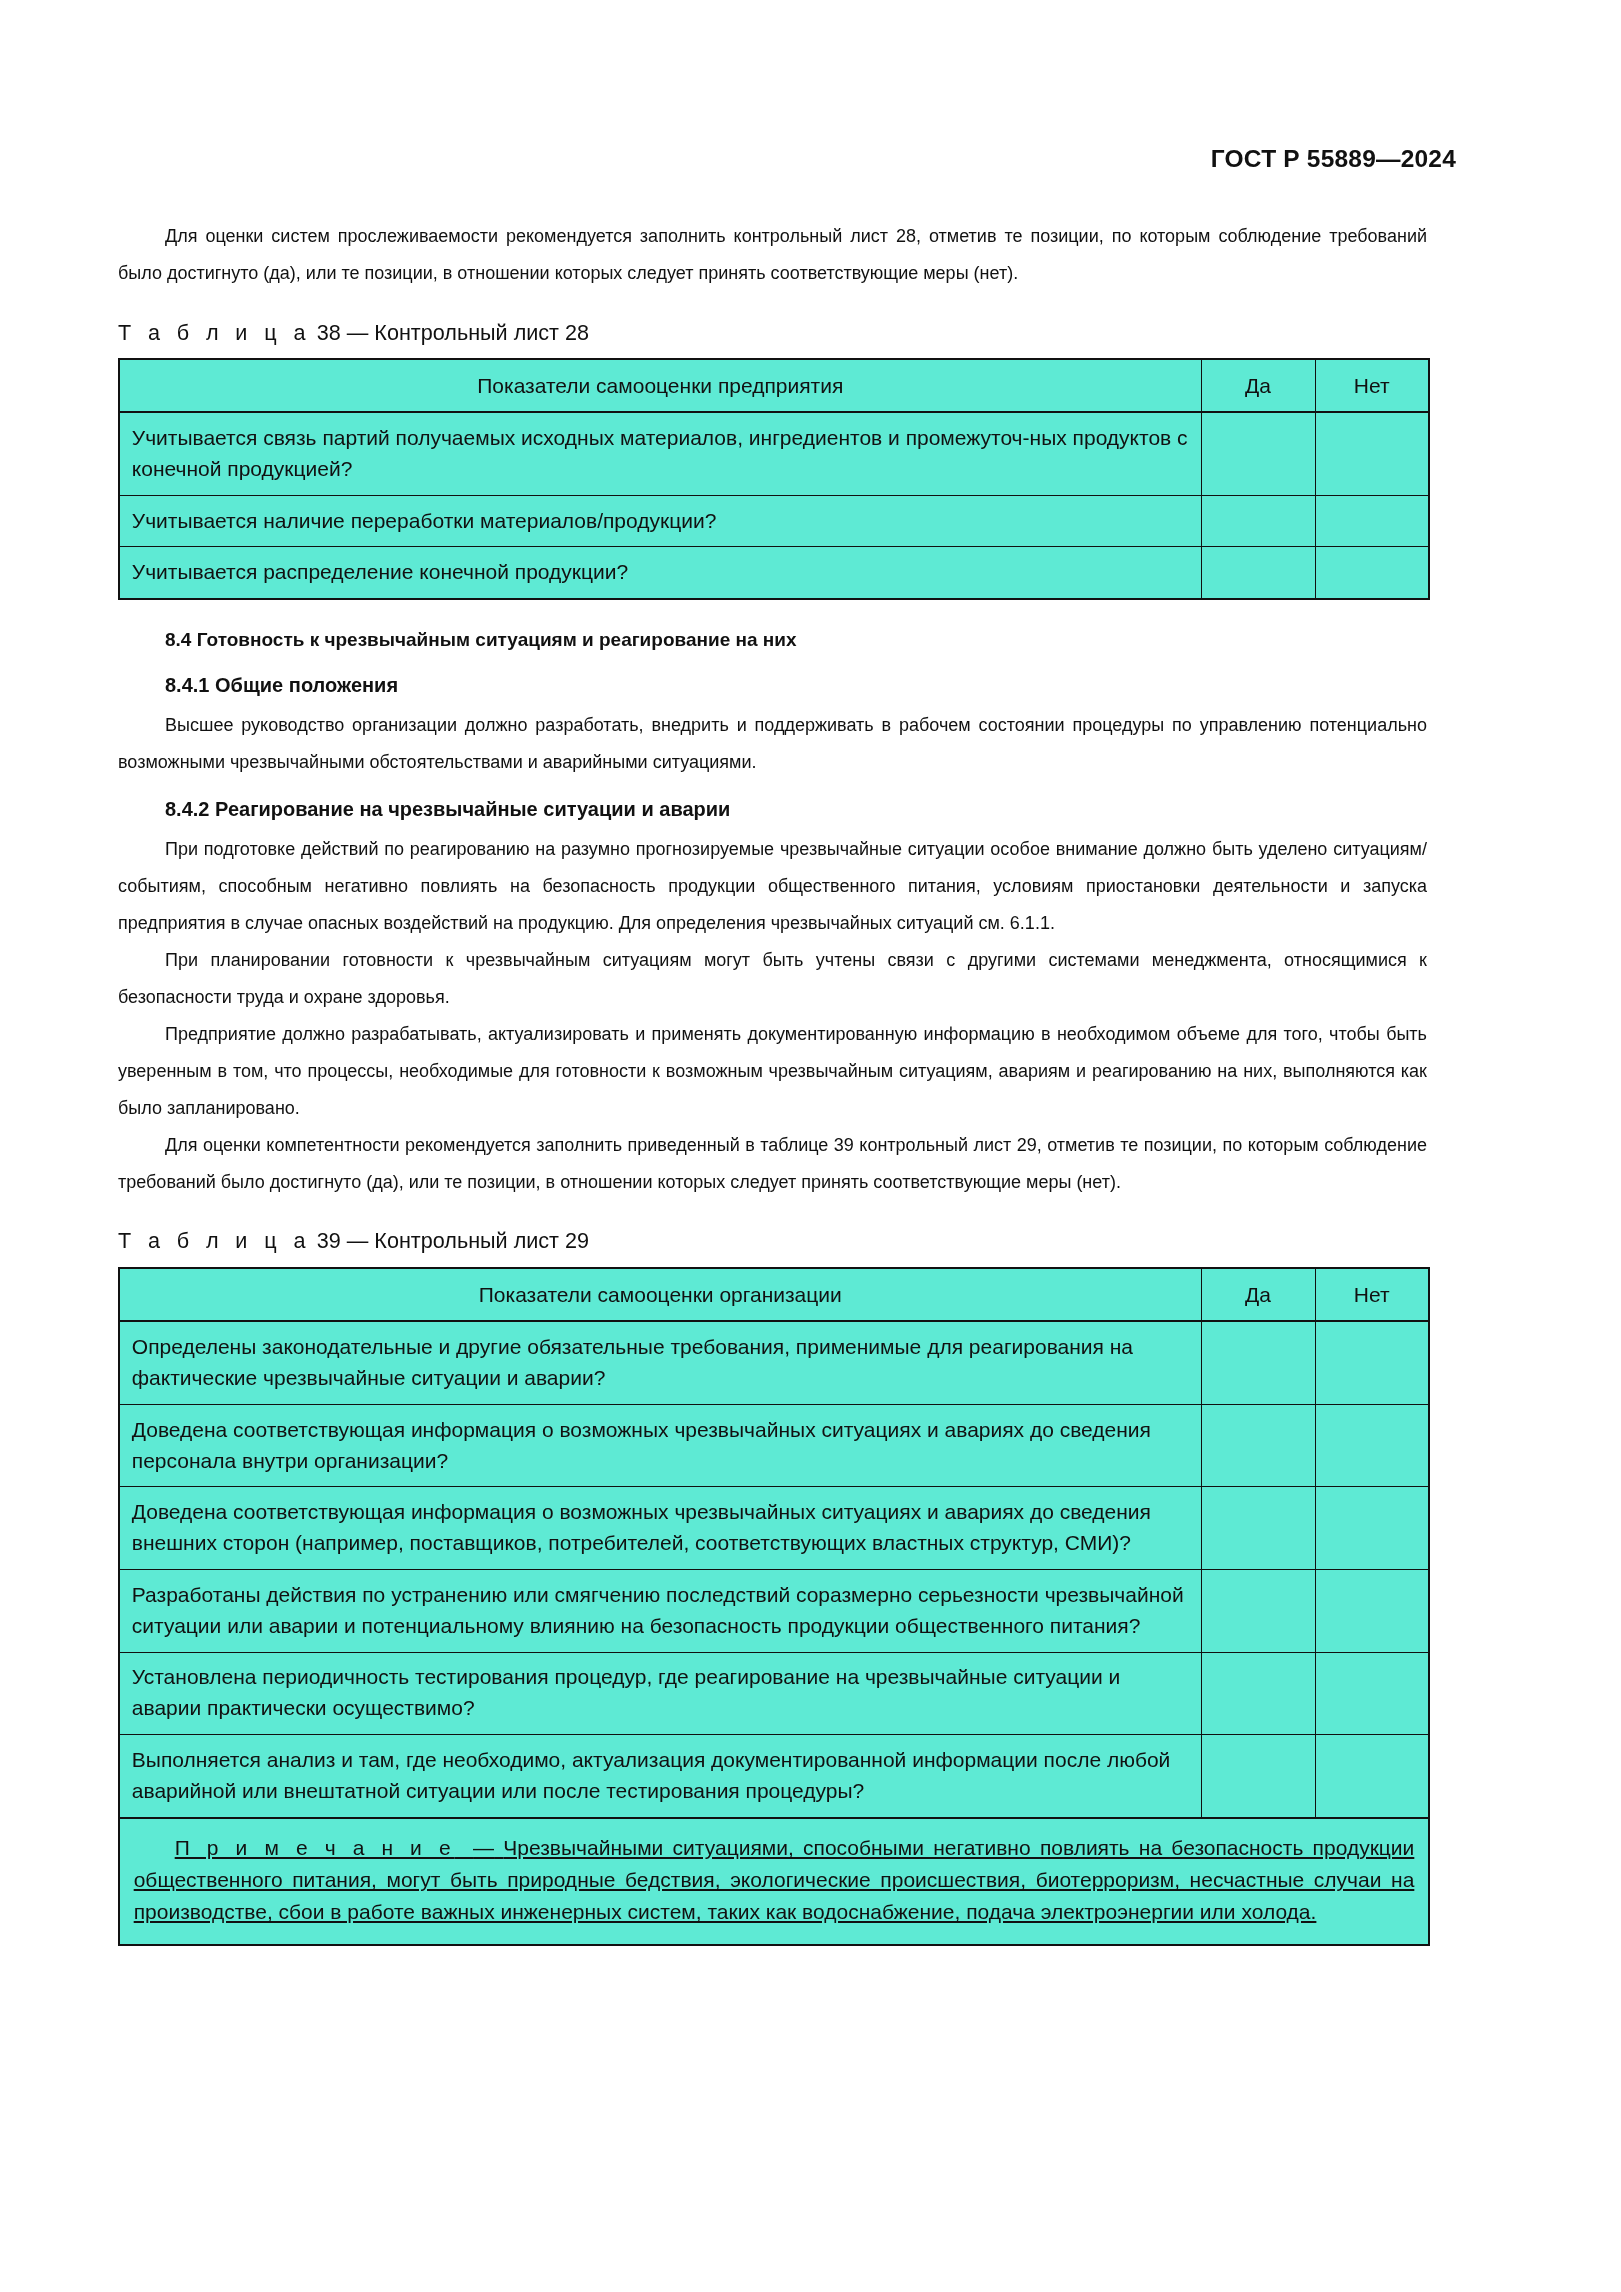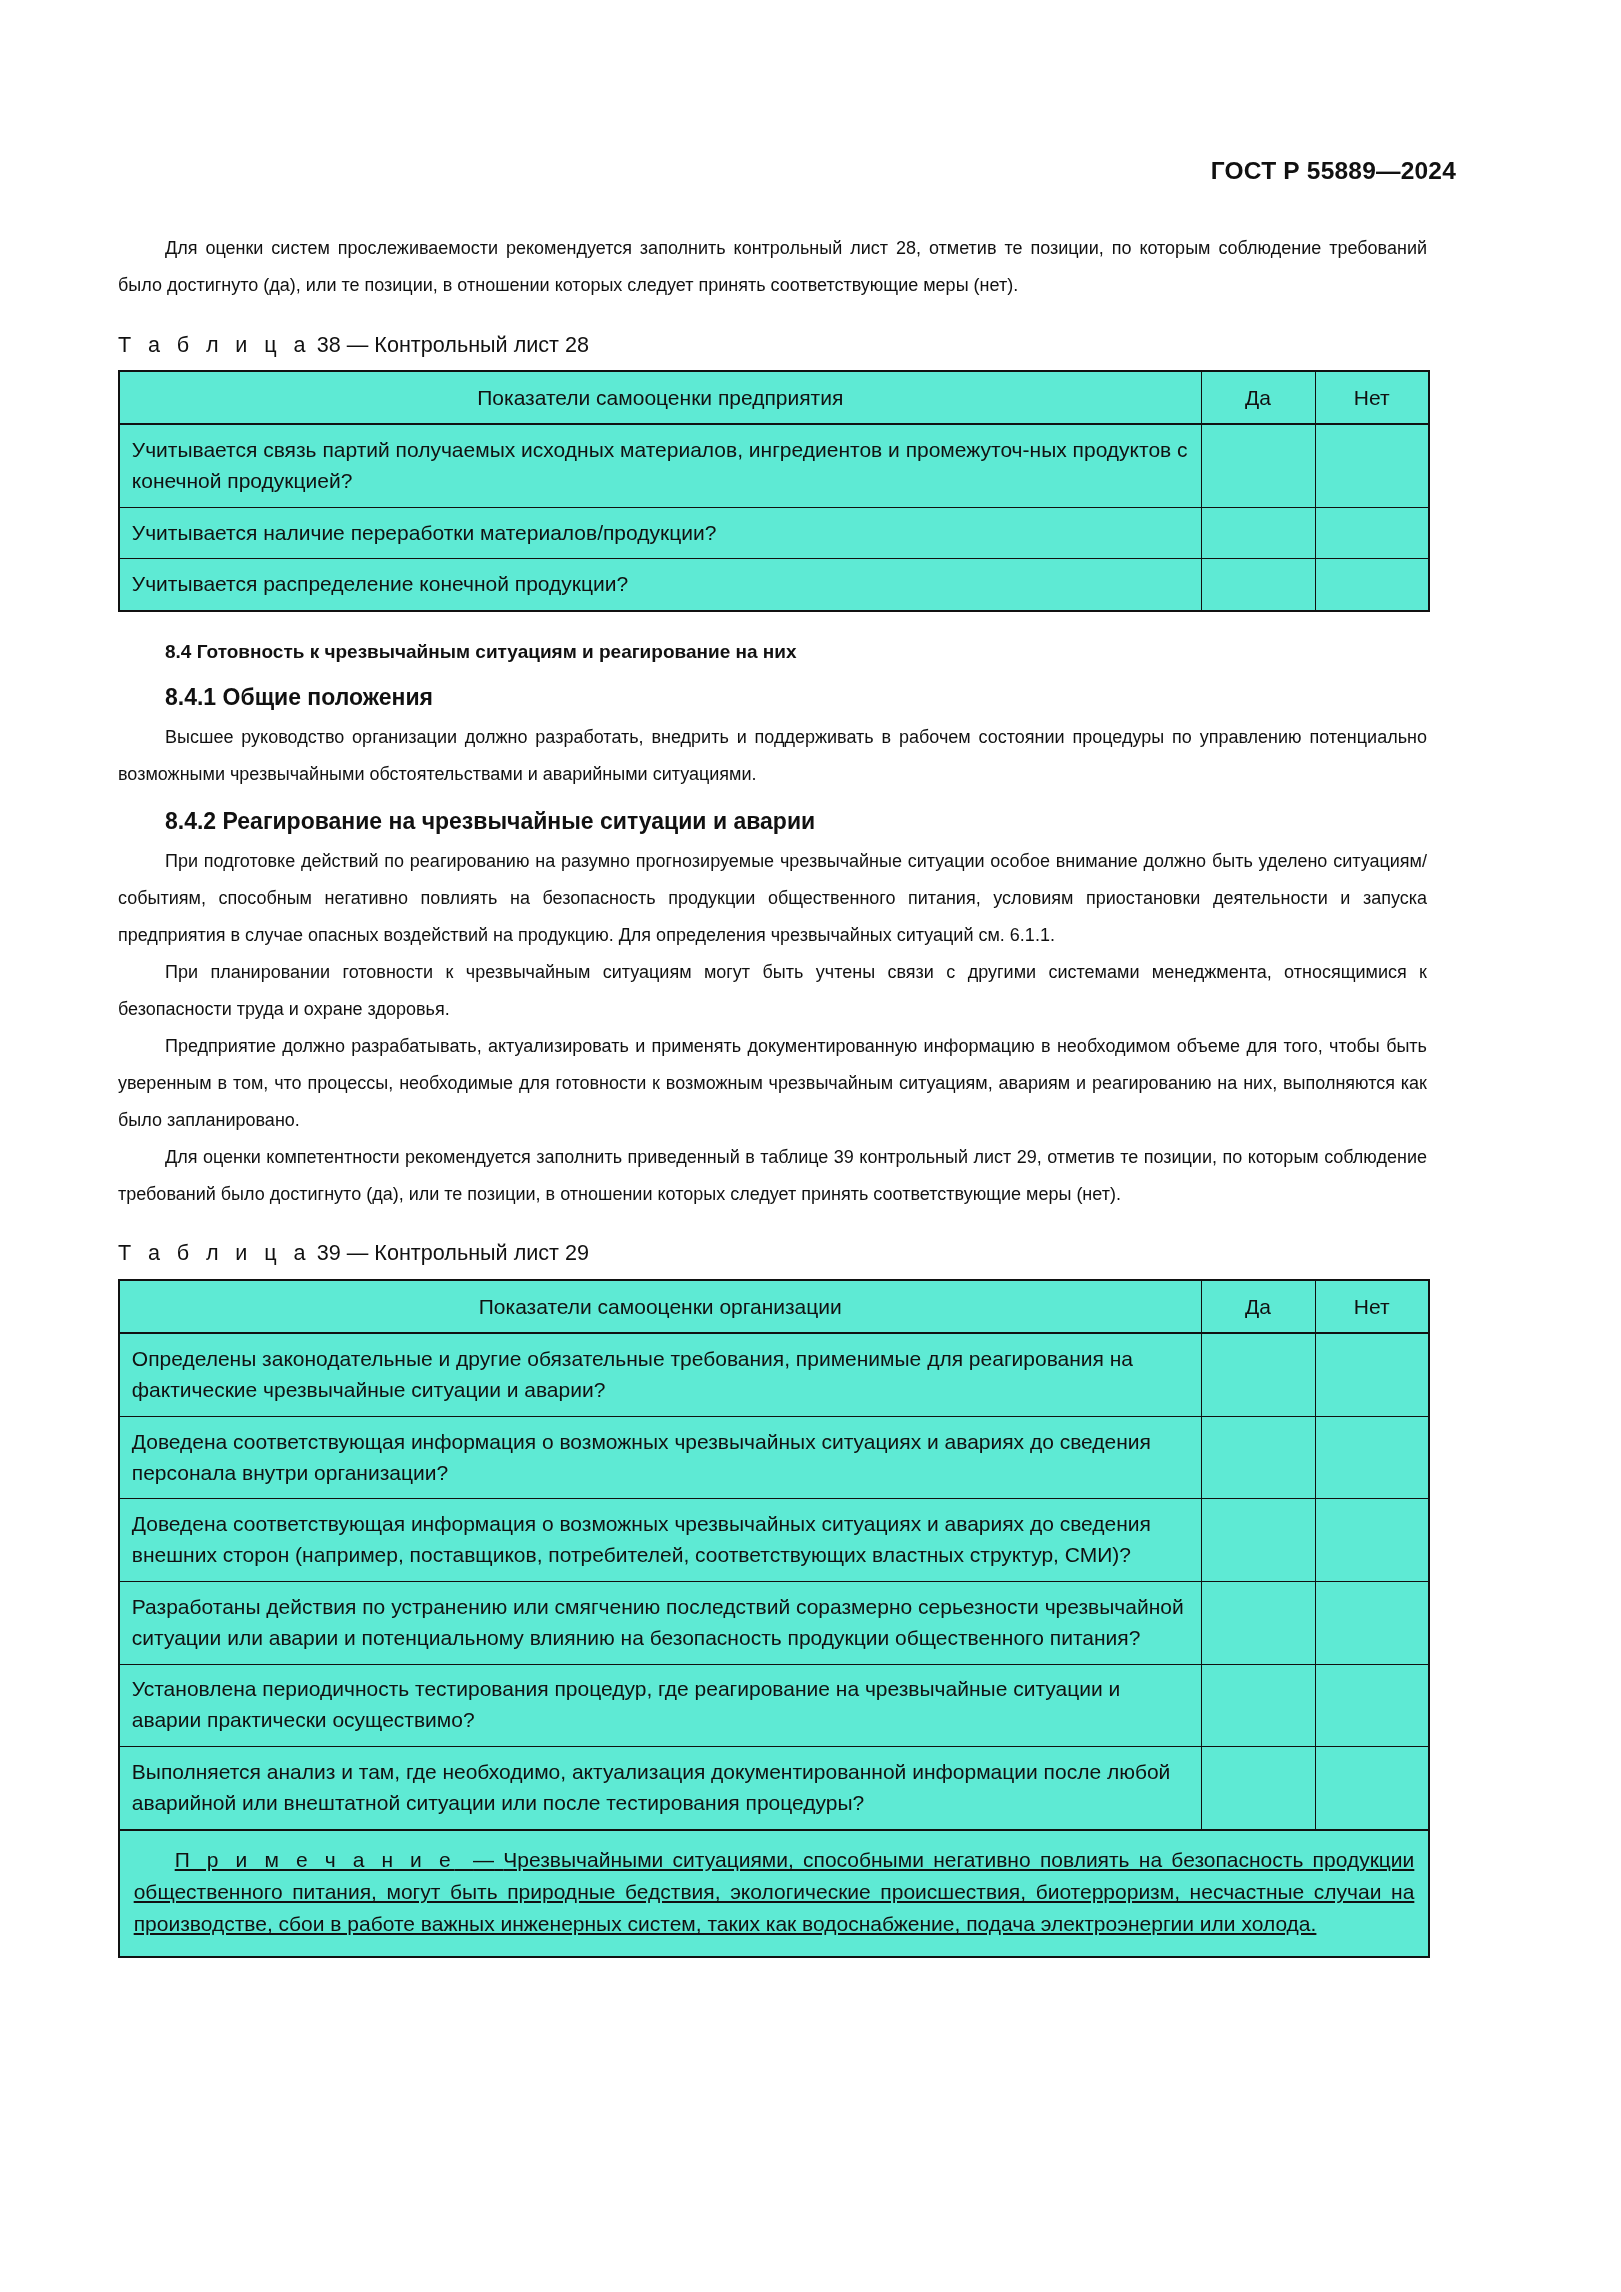--- a/index.html
+++ b/index.html
@@ -11,21 +11,20 @@
     font-family: "Liberation Sans", sans-serif;
     color: #111111;
   }
   .page {
     position: relative;
     width: 1621px;
     height: 2059px;
     background: #ffffff;
     box-sizing: border-box;
     overflow: hidden;
-    margin-top: 12px;
   }
   .header {
     position: absolute;
     top: 145px;
     right: 165px;
     font-size: 24.5px;
     font-weight: bold;
     letter-spacing: 0.2px;
     white-space: nowrap;
   }
@@ -48,21 +47,21 @@
 
   h3.sec-head {
     margin: 22.5px 0 13.7px 0;
     font-size: 19px;
     line-height: 33px;
     font-weight: bold;
     text-indent: 47px;
   }
   h4.sub-head {
     margin: 11.8px 0 4.9px 0;
-    font-size: 23px;
+    font-size: 20px;
     line-height: 33px;
     font-weight: bold;
     text-indent: 47px;
   }
   .table-caption {
     font-size: 21.6px;
     line-height: 29px;
     margin: 25.5px 0 11.8px 0;
     white-space: nowrap;
   }

